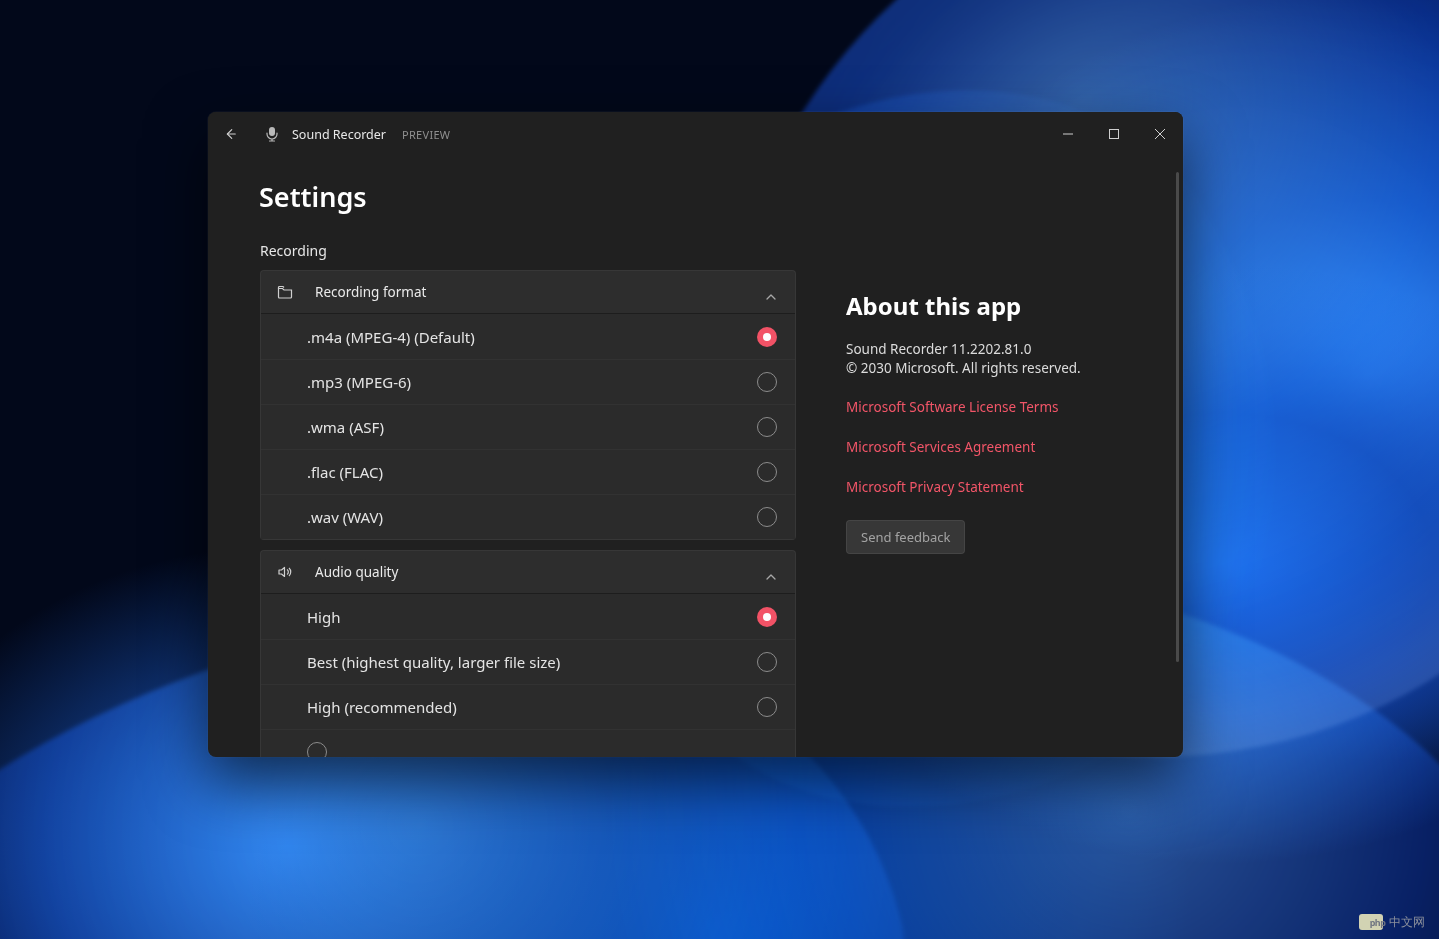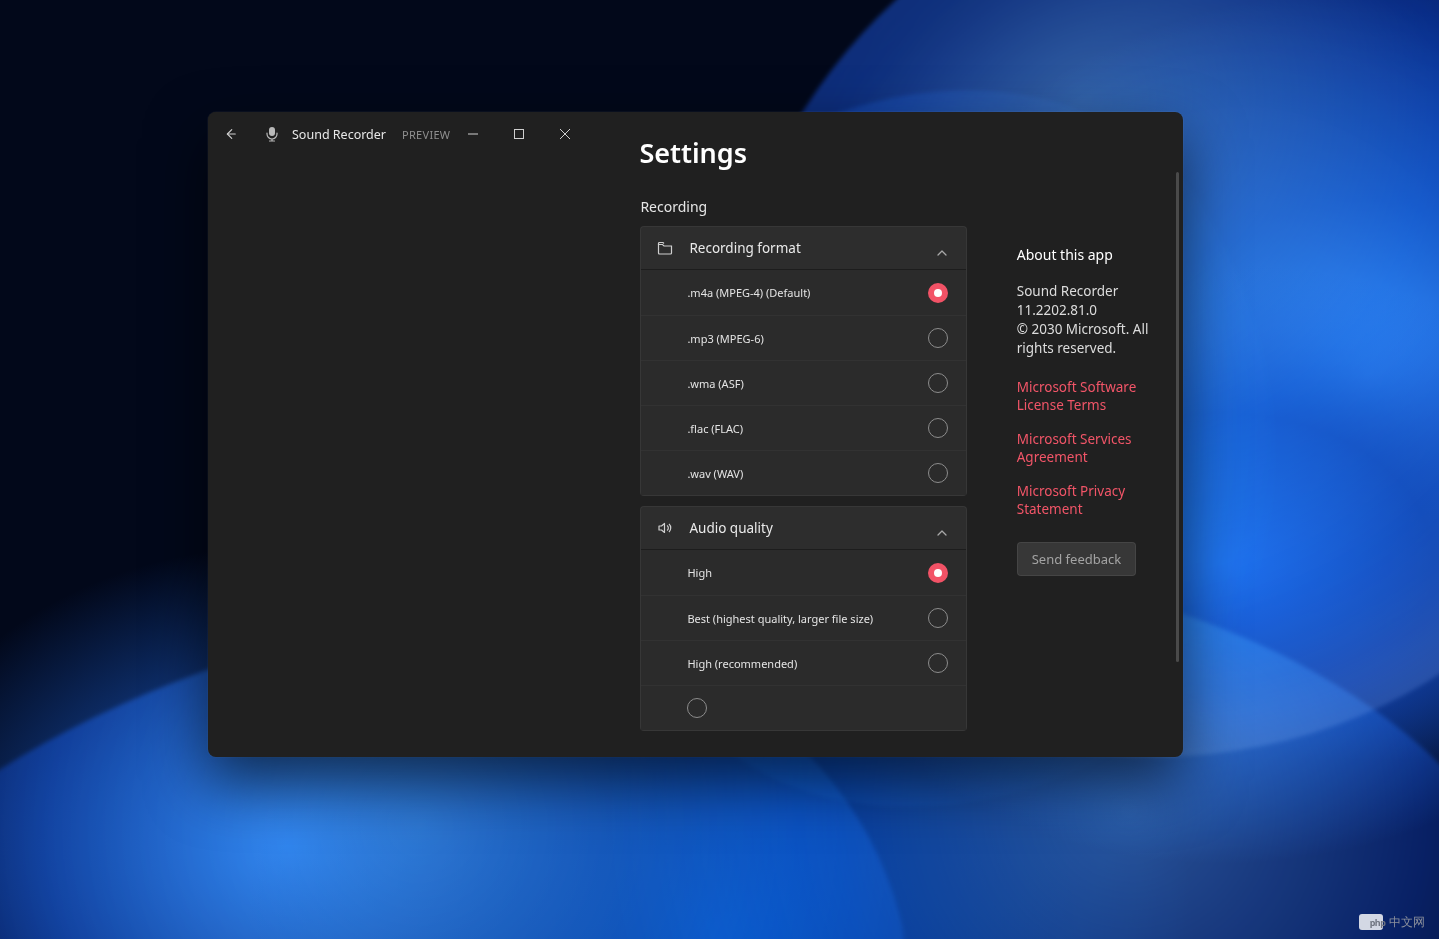--- a/index.html
+++ b/index.html
@@ -21,21 +21,21 @@
   .w4 { width: 950px; height: 600px; bottom: -250px; right: -100px; transform: rotate(12deg); border-radius: 45% 55% 50% 50% / 50% 50% 50% 50%; background: radial-gradient(circle at 55% 35%, rgba(70,140,255,0.55), rgba(10,40,130,0.65) 45%, transparent 80%);}
   .w5 { width: 500px; height: 500px; top: 200px; right: 320px; border-radius: 50%; background: radial-gradient(circle at 50% 50%, rgba(150,200,255,0.25), transparent 65%);}
 
   .window {
     position: absolute;
     left: 208px; top: 112px;
     width: 975px; height: 645px;
     background: #202020;
     border-radius: 8px;
     box-shadow: 0 25px 60px rgba(0,0,0,0.6), 0 0 0 1px rgba(255,255,255,0.04);
-    display: flex; flex-direction: row;
+    display: flex; flex-direction: column;
     overflow: hidden;
   }
   .titlebar {
     height: 44px;
     display: flex; align-items: center;
     padding-left: 8px;
     background: #202020;
     -webkit-user-select: none; user-select: none;
   }
   .tb-left { display: flex; align-items: center; gap: 16px; flex: 1; }
@@ -65,65 +65,65 @@
   .expander {
     background: #2d2d2d;
     border: 1px solid rgba(255,255,255,0.05);
     border-radius: 4px;
     margin-bottom: 10px;
   }
   .exp-head {
     height: 42px;
     display: flex; align-items: center;
     padding: 0 18px 0 16px;
-    gap: 16px;
+    gap: 22px;
     cursor: default;
   }
   .exp-icon { width: 16px; height: 16px; color: #d0d0d0; display:flex; align-items:center; justify-content:center;}
   .exp-title { flex: 1; color: #eaeaea; font-size: 13.5px; }
   .exp-chev { width: 12px; height: 12px; color: #a8a8a8; }
 
   .options { background: #272727; border-top: 1px solid rgba(0,0,0,0.25);}
   .opt {
     height: 45px;
     display: flex; align-items: center;
     padding: 0 18px 0 46px;
     border-top: 1px solid rgba(255,255,255,0.035);
     cursor: default;
     background: #2b2b2b;
   }
   .options .opt:first-child { border-top: none;}
-  .opt-label { flex: 1; color: #e4e4e4; font-size: 11px; }
+  .opt-label { flex: 1; color: #e4e4e4; font-size: 15px; }
   .radio { width: 20px; height: 20px; border-radius: 50%; border: 1.4px solid #8c8c8c; position: relative; box-sizing: border-box;}
   .radio.sel { border: none; background: #f25266; display:flex; align-items:center; justify-content:center;}
   .radio.sel::after { content:""; width: 8px; height: 8px; border-radius:50%; background:#fdfdfd;}
 
-  .about-title { font-size: 14px; font-weight: 400; color: #fff; margin-bottom: 18px;}
+  .about-title { font-size: 24px; font-weight: 700; color: #fff; margin-bottom: 18px;}
   .about-line { font-size: 13.5px; color: #dcdcdc; line-height: 1.4;}
-  .links { margin-top: 20px; display:flex; flex-direction: column; gap: 16px;}
+  .links { margin-top: 20px; display:flex; flex-direction: column; gap: 22px;}
   .link { color: #f25568; font-size: 13.5px; text-decoration: none; cursor: pointer;}
   .feedback-btn {
     margin-top: 24px;
     padding: 7px 14px;
     background: #373737;
     border: 1px solid rgba(255,255,255,0.07);
     border-radius: 4px;
     color: #a3a3a3;
     font-size: 13px;
     cursor: default;
     display:inline-block;
   }
 
   .watermark {
     position: absolute; right: 14px; bottom: 8px;
     display: flex; align-items: center; gap: 6px;
     color: #a8a8a8; font-size: 12px;
     opacity: 0.82;
   }
-  .watermark .logo { width: 24px; height: 16px; background: #ffffff; border-radius: 3px; display:flex; align-items:center; justify-content:center; color:#888; font-size:9px; font-weight:bold; letter-spacing:-0.5px;padding-left:13px;}
+  .watermark .logo { width: 24px; height: 16px; background: #fef9c3; border-radius: 3px; display:flex; align-items:center; justify-content:center; color:#888; font-size:9px; font-weight:bold; letter-spacing:-0.5px;padding-left:13px;}
 </style>
 </head>
 <body>
 
 <div class="wave w1"></div>
 <div class="wave w3"></div>
 <div class="wave w5"></div>
 <div class="wave w2"></div>
 <div class="wave w4"></div>
 

